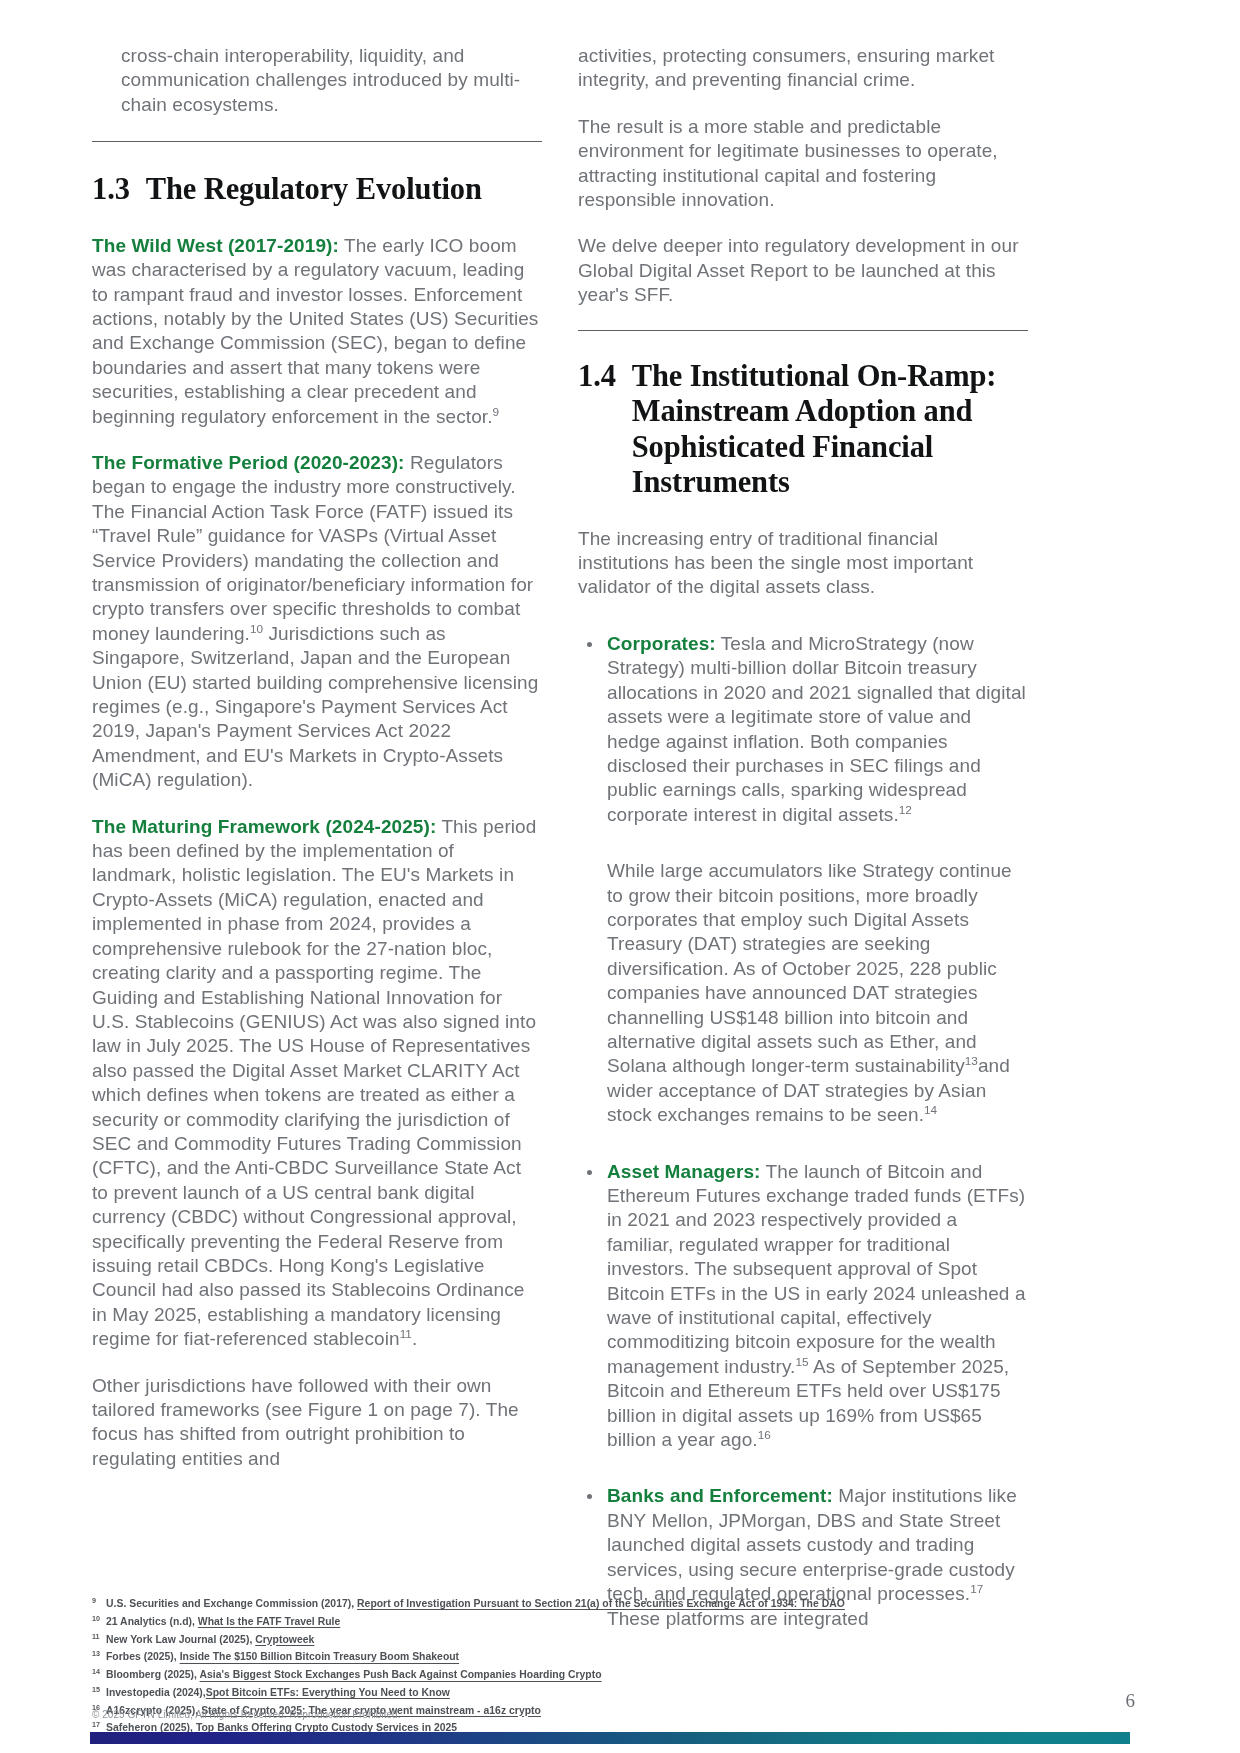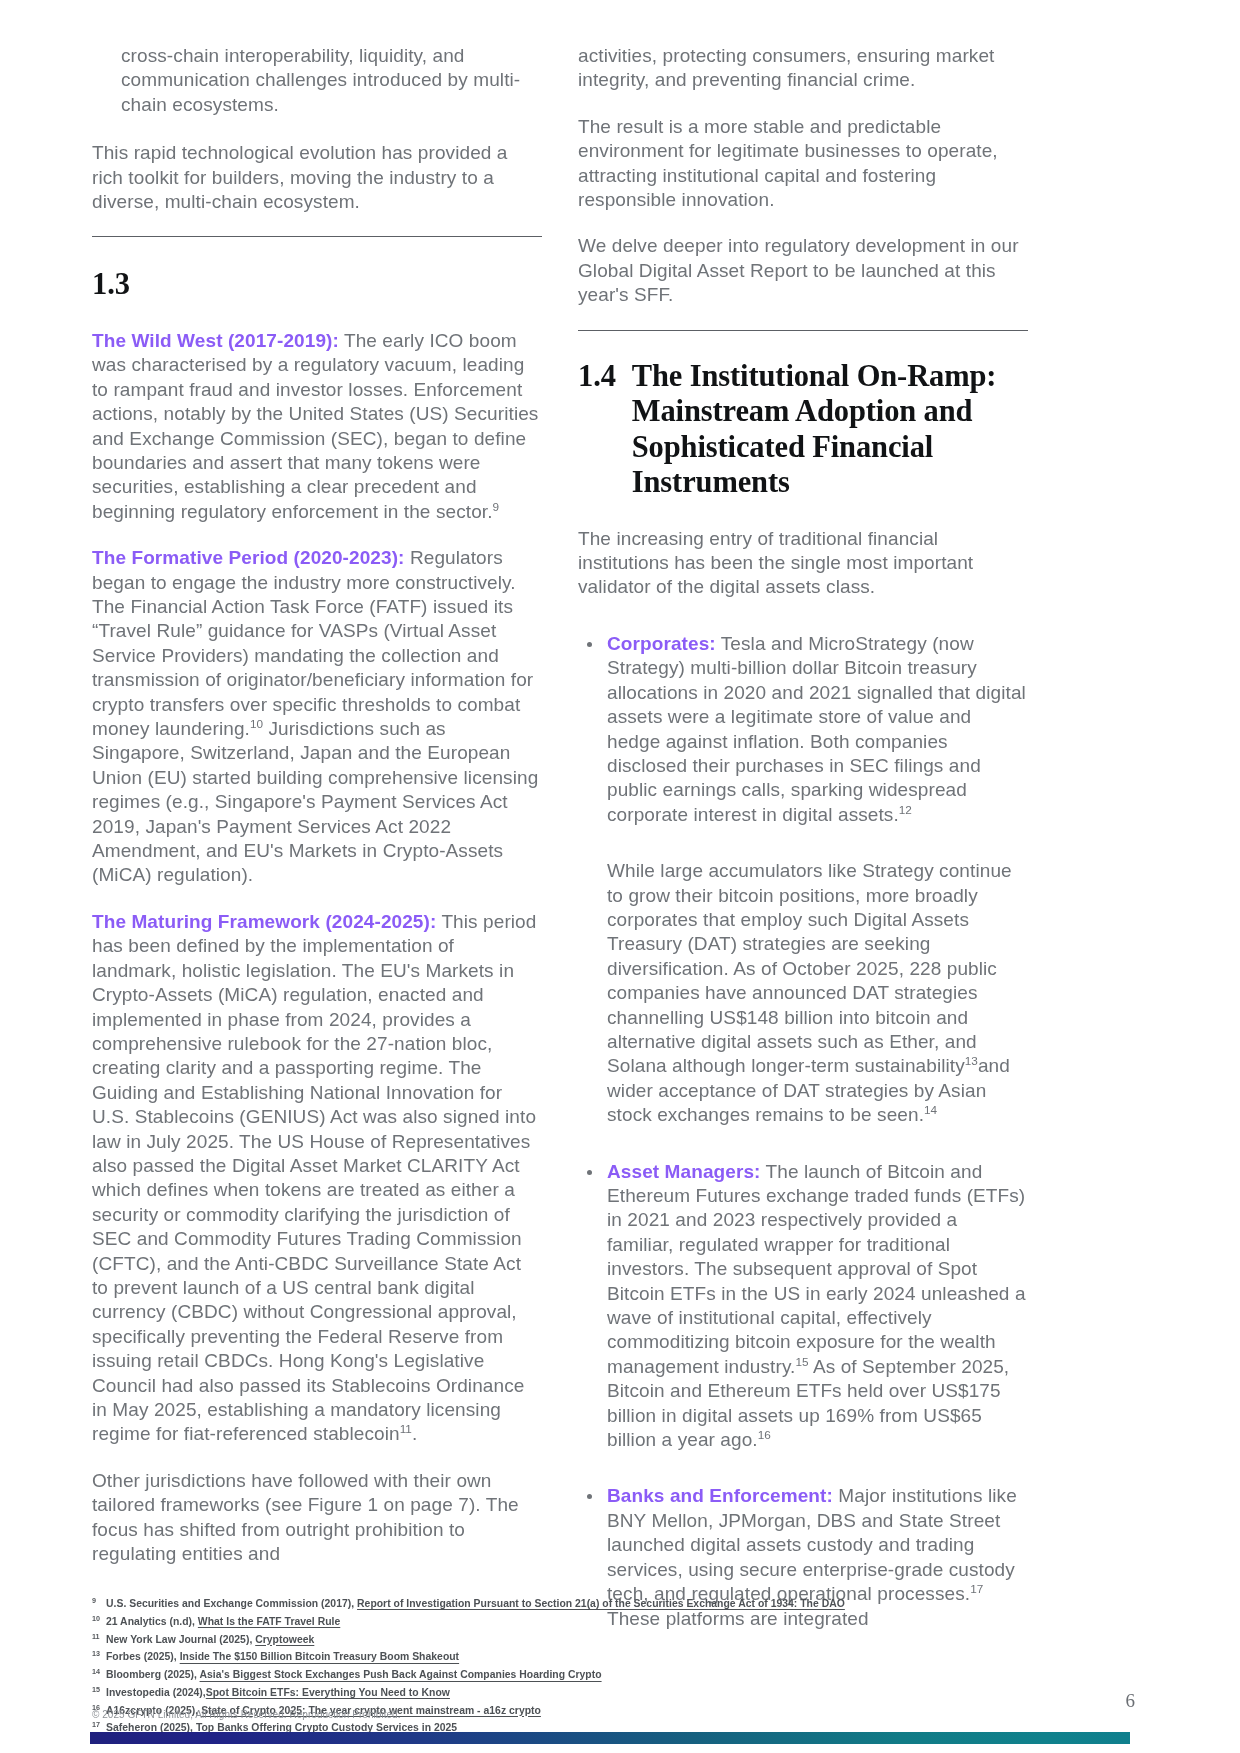--- a/index.html
+++ b/index.html
@@ -42,21 +42,21 @@
     line-height: 24.4px;
     color: #6f7378;
     font-weight: 400;
     letter-spacing: 0.005em;
   }
   p.body.indent {
     margin-left: 29px;
     margin-bottom: 24px;
   }
   p.body b, p.body strong {
-    color: #8b5cf6;
+    color: #15803d;
     font-weight: 700;
   }
   sup {
     font-size: 0.62em;
     vertical-align: super;
     line-height: 0;
     letter-spacing: 0;
   }
   
   .rule {
@@ -175,26 +175,26 @@
 <body>
 
 <div class="page">
 
   <div class="columns">
 
     <div class="col">
 
       <p class="body indent">cross-chain interoperability, liquidity, and communication challenges introduced by multi-chain ecosystems.</p>
 
-      <p class="body">This rapid technological evolution has provided a rich toolkit for builders, moving the industry to a diverse, multi-chain ecosystem.</p>
 
       <hr class="rule">
 
       <div class="heading">
         <span class="num">1.3</span>
+        <span class="txt">The Regulatory Evolution</span>
       </div>
 
       <p class="body">
         <b>The Wild West (2017-2019):</b><span> The early ICO boom was characterised by a regulatory vacuum, leading to rampant fraud and investor losses. Enforcement actions, notably by the United States (US) Securities and Exchange Commission (SEC), began to define boundaries and assert that many tokens were securities, establishing a clear precedent and beginning regulatory enforcement in the sector.</span><sup>9</sup>
       </p>
 
       <p class="body">
         <b>The Formative Period (2020-2023):</b><span> Regulators began to engage the industry more constructively. The Financial Action Task Force (FATF) issued its “Travel Rule” guidance for VASPs (Virtual Asset Service Providers) mandating the collection and transmission of originator/beneficiary information for crypto transfers over specific thresholds to combat money laundering.</span><sup>10</sup><span> Jurisdictions such as Singapore, Switzerland, Japan and the European Union (EU) started building comprehensive licensing regimes (e.g., Singapore's Payment Services Act 2019, Japan's Payment Services Act 2022 Amendment, and EU's Markets in Crypto-Assets (MiCA) regulation).</span>
       </p>
 

